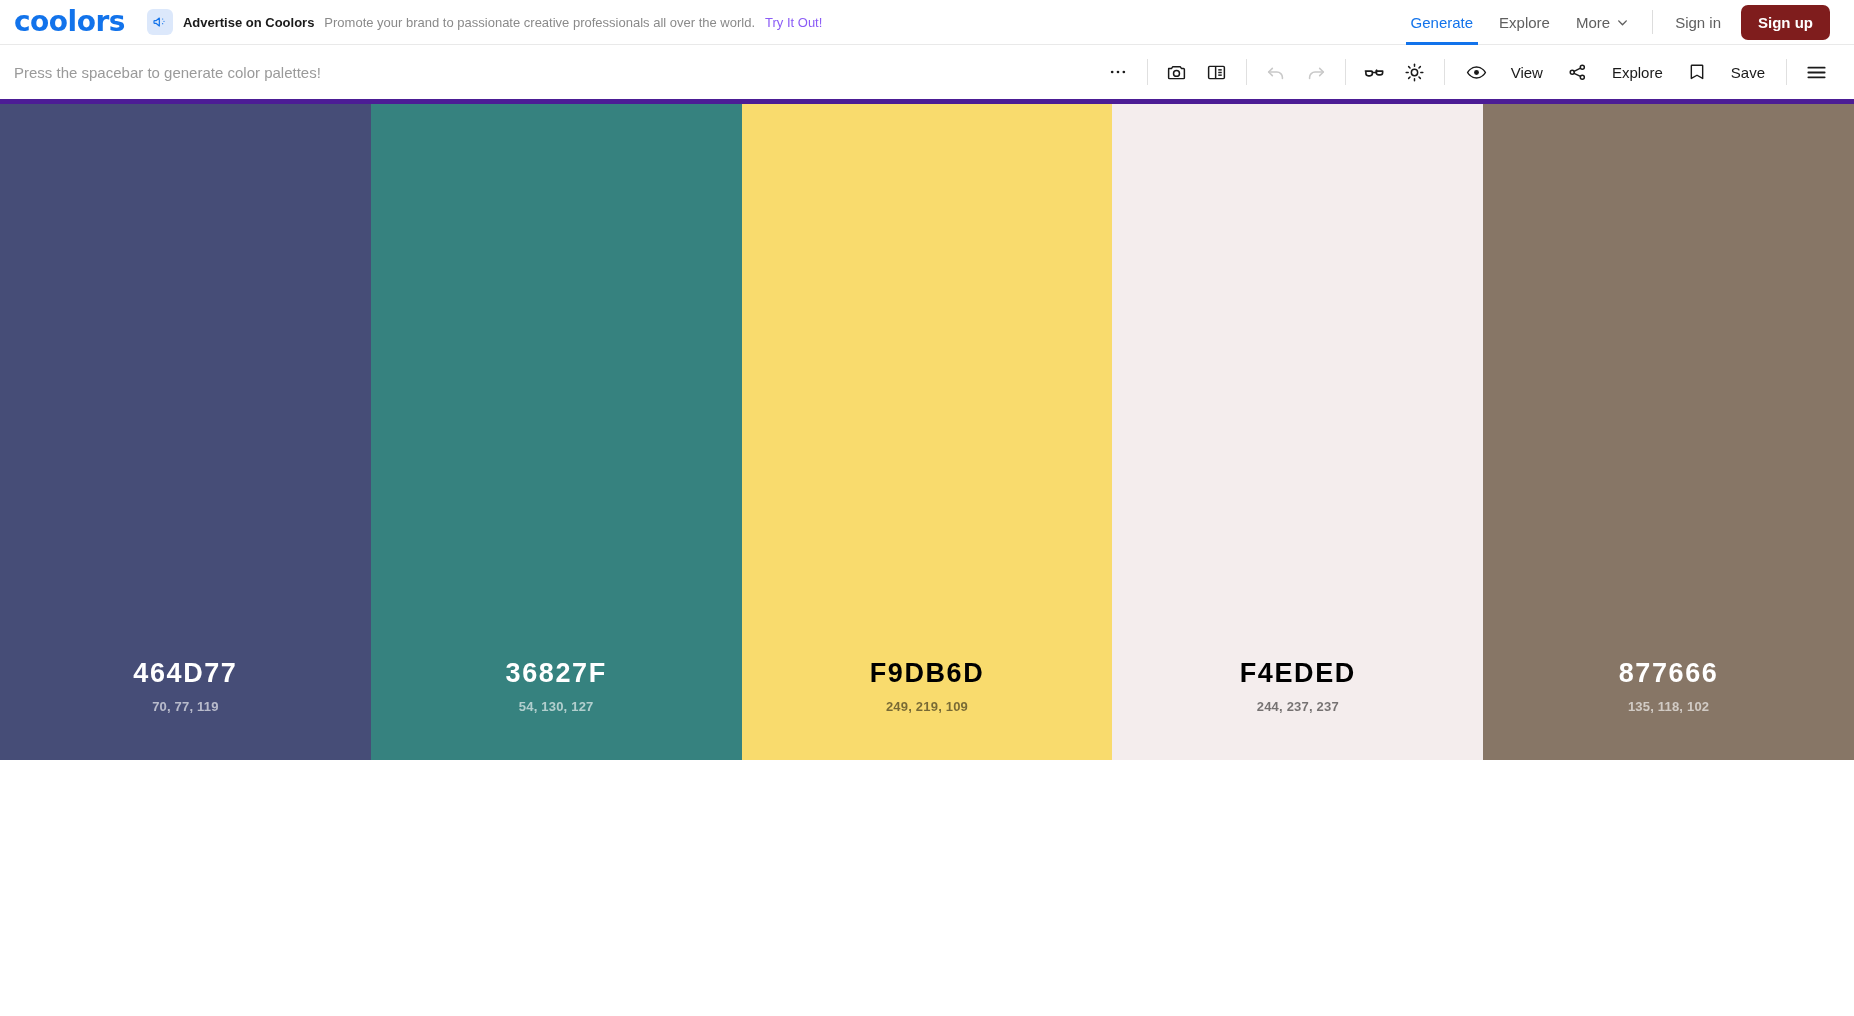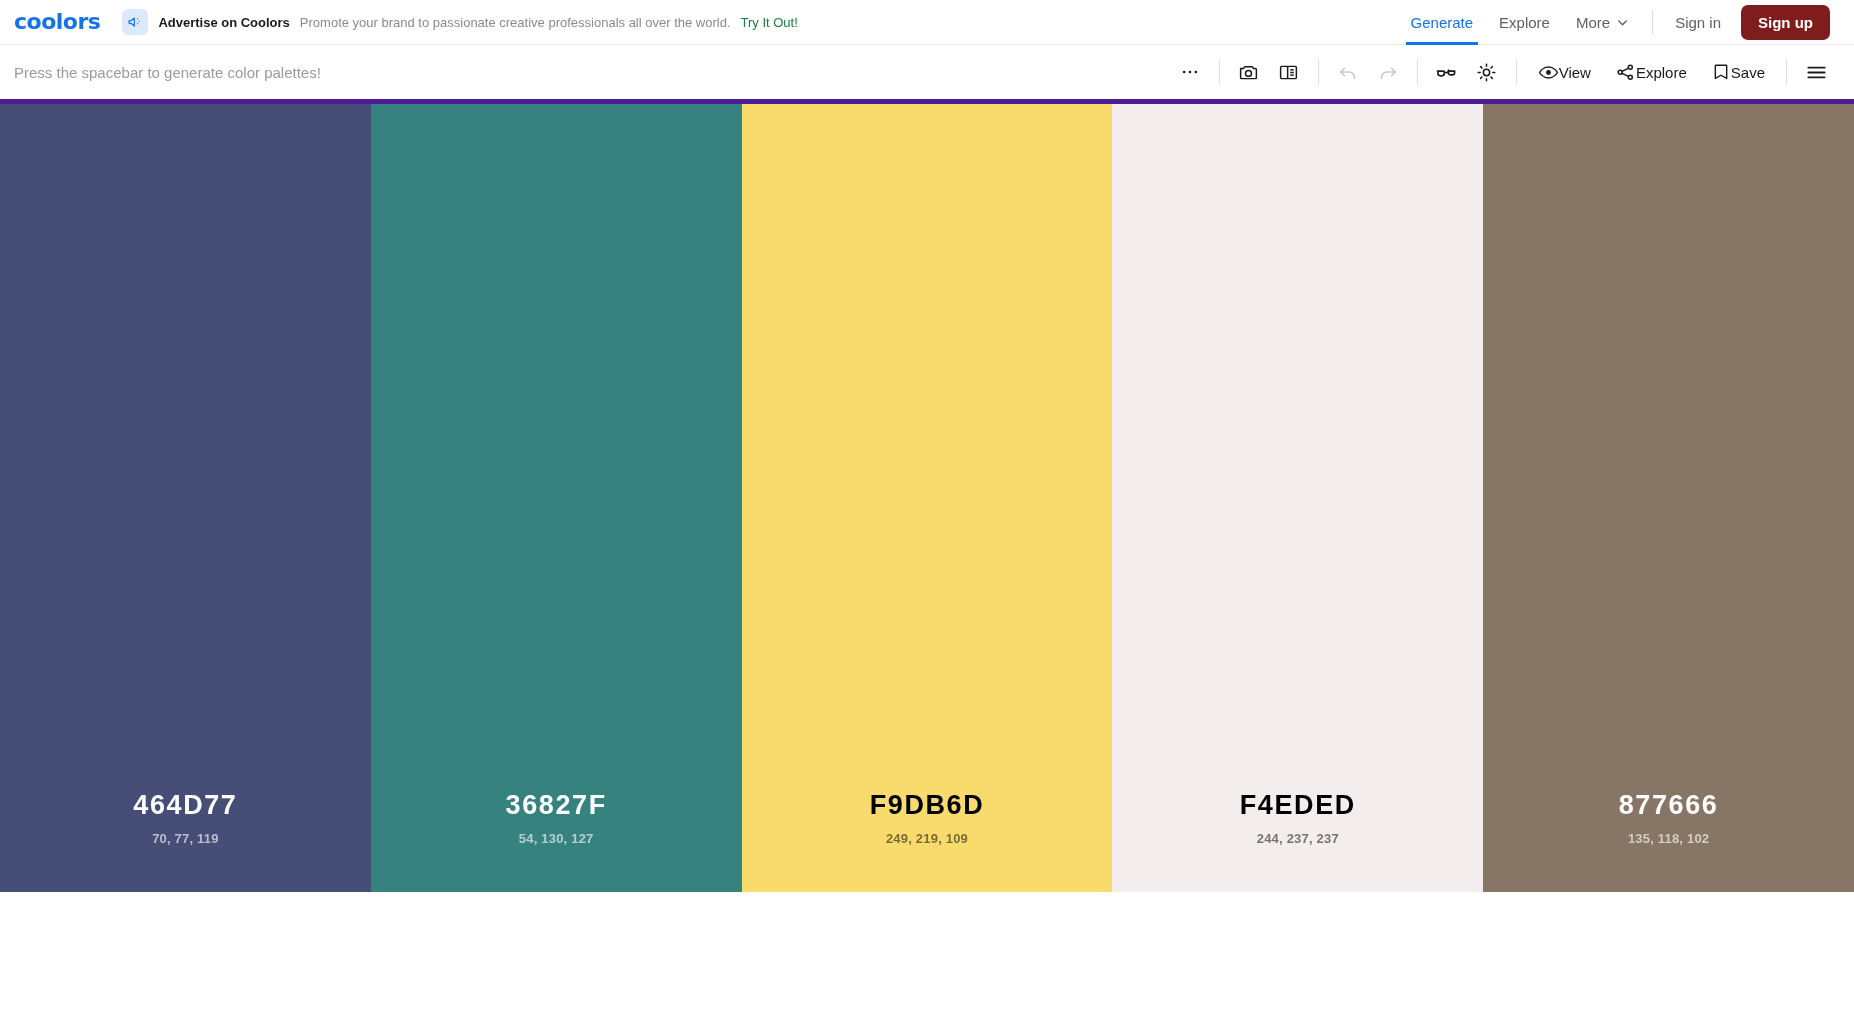--- a/index.html
+++ b/index.html
@@ -15,21 +15,21 @@
   .top-header {
     position: relative;
     height: 45px;
     display: flex;
     align-items: center;
     background: #ffffff;
     padding: 0 24px 0 14px;
     border-bottom: 1px solid #e9e9e9;
   }
   .logo {
-    font-size: 22px;
+    font-size: 28px;
     font-weight: 700;
     color: #1273eb;
     letter-spacing: -0.5px;
     line-height: 1;
     font-family: "DejaVu Sans", sans-serif;
     margin-right: 22px;
     user-select: none;
   }
 
   .ad-strip {
@@ -55,21 +55,21 @@
     color: #1a1a1a;
     white-space: nowrap;
   }
   .ad-text {
     font-size: 13px;
     color: #8a8a8a;
     white-space: nowrap;
   }
   .ad-cta {
     font-size: 13px;
-    color: #15803d;
+    color: #8b5cf6;
     white-space: nowrap;
     cursor: pointer;
     text-align: right;
   }
 
   .nav-right {
     display: flex;
     align-items: center;
     gap: 0;
     height: 100%;
@@ -161,34 +161,34 @@
   .tool-btn.disabled { color: #c9c9c9; cursor: default; }
   .tool-sep {
     width: 1px;
     height: 26px;
     background: #e0e0e0;
     margin: 0 9px;
   }
   .tool-labeled {
     display: flex;
     align-items: center;
-    gap: 0;
+    gap: 24px;
     padding: 8px 12px;
     cursor: pointer;
     border-radius: 6px;
     color: #1a1a1a;
     font-size: 15px;
     white-space: nowrap;
   }
 
   
   .palette {
     display: flex;
     width: 1854px;
-    height: 788px;
+    height: 656px;
   }
   .swatch {
     flex: 1 1 0;
     position: relative;
     display: flex;
     flex-direction: column;
     align-items: center;
     justify-content: flex-end;
     padding-bottom: 46px;
     cursor: pointer;

